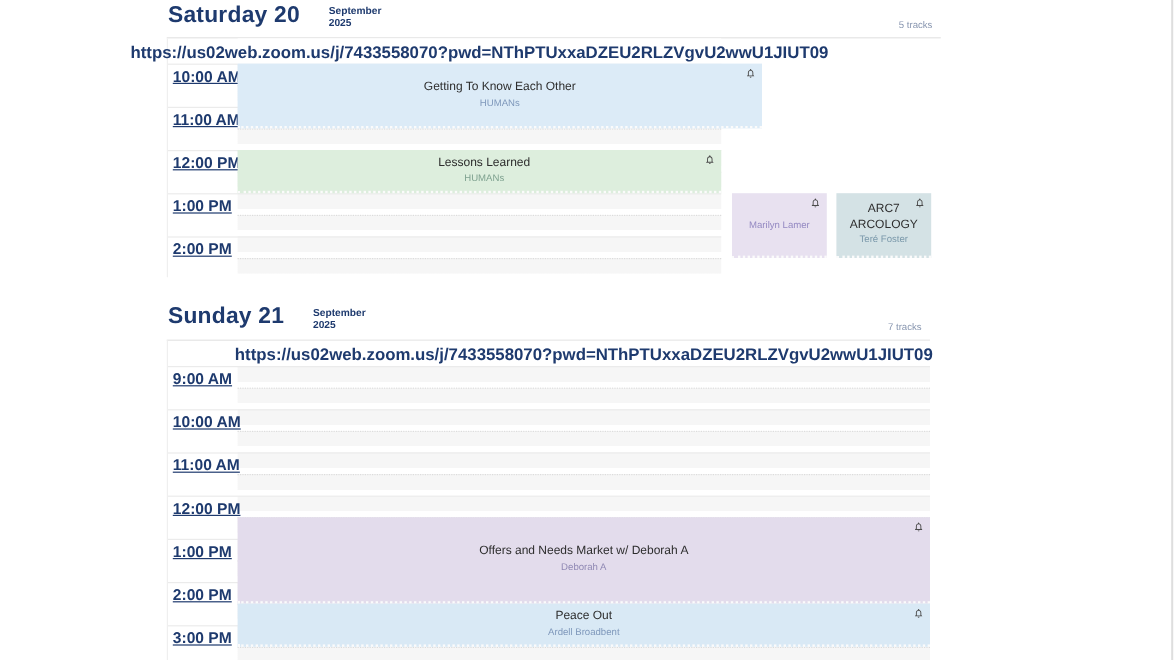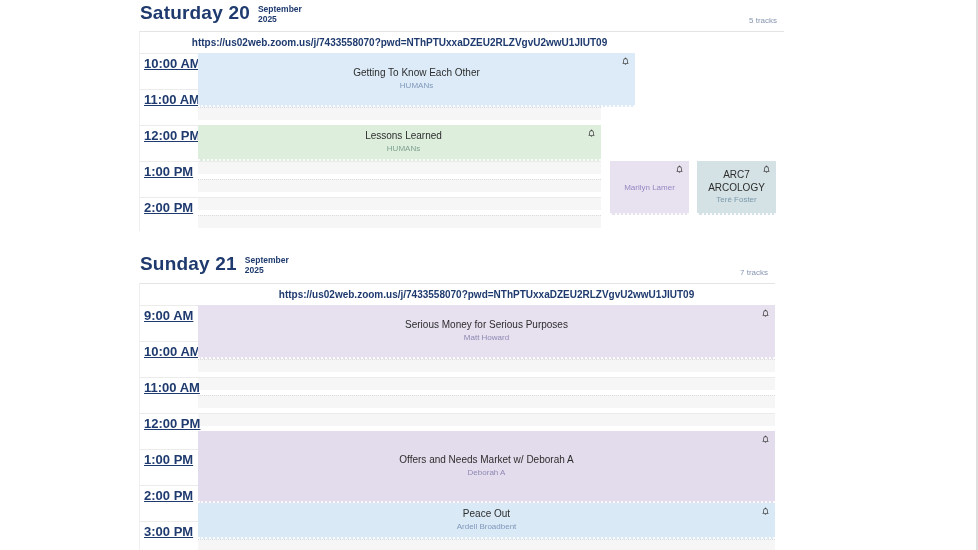--- a/index.html
+++ b/index.html
@@ -1,29 +1,29 @@
 <!DOCTYPE html>
 <html><head>
 <meta charset="utf-8">
 <style>
   html,body{margin:0;padding:0;background:#fff;}
   .page{position:relative;width:978px;height:550px;overflow:hidden;background:#fff;
         font-family:"Liberation Sans",sans-serif;}
-  .day-header{position:absolute;left:140px;display:flex;align-items:flex-start;gap:8px;}
+  .day-header{position:absolute;left:140px;display:flex;align-items:flex-start;gap:24px;}
   .day-title{margin:0;font-size:19px;font-weight:700;color:#1e3a6e;letter-spacing:.2px;line-height:22px;}
   .day-date{font-size:8.5px;font-weight:700;color:#1e3a6e;line-height:10px;padding-top:2px;}
   .tracks-label{position:absolute;font-size:8px;color:#8795af;text-align:right;}
   .day-grid{position:absolute;border-top:1px solid #e4e4e4;border-left:1px solid #efefef;background:#fff;}
   .stripe{position:absolute;z-index:0;
           background:repeating-linear-gradient(to bottom,#f6f6f6 0px,#f6f6f6 13px,#ffffff 13px,#ffffff 18px);}
   .hline{position:absolute;z-index:1;height:0;border-top:1px solid #ebebeb;}
   .hline.dotted{border-top:1px dotted #dcdcdc;}
   .time-label{position:absolute;z-index:2;font-size:13px;font-weight:700;color:#1e3a6e;white-space:nowrap;text-decoration:underline;}
   .url-bar{position:absolute;z-index:3;top:0;height:21px;display:flex;align-items:center;justify-content:center;
-           background:#fff;font-size:10px;font-weight:700;color:#1e3a6e;white-space:nowrap;cursor:pointer;}
+           background:#fff;font-size:14px;font-weight:700;color:#1e3a6e;white-space:nowrap;cursor:pointer;}
   .event{position:absolute;z-index:4;box-sizing:border-box;display:flex;flex-direction:column;
          justify-content:center;align-items:center;text-align:center;padding:2px 8px;
          border-bottom:2px dotted #fbfbfb;cursor:pointer;}
   .ev-title{font-size:10px;color:#2d2d2d;line-height:12.5px;}
   .ev-speaker{font-size:8px;line-height:11px;}
   .bell{position:absolute;top:3px;right:5px;line-height:0;}
   .right-edge{position:absolute;top:0;right:0;width:2px;height:550px;background:#dedede;}
 </style>
 </head>
 <body>
@@ -113,27 +113,20 @@
         <div class="time-label" style="left: 4px; top: 132px;">12:00 PM</div>
         <div class="hline" style="left: 0px; top: 165px; width: 635px; height: 0px;"></div>
         <div class="hline dotted" style="left: 58px; top: 183px; width: 577px; height: 0px;"></div>
         <div class="time-label" style="left: 4px; top: 168px;">1:00 PM</div>
         <div class="hline" style="left: 0px; top: 201px; width: 635px; height: 0px;"></div>
         <div class="hline dotted" style="left: 58px; top: 219px; width: 577px; height: 0px;"></div>
         <div class="time-label" style="left: 4px; top: 204px;">2:00 PM</div>
         <div class="hline" style="left: 0px; top: 237px; width: 635px; height: 0px;"></div>
         <div class="hline dotted" style="left: 58px; top: 255px; width: 577px; height: 0px;"></div>
         <div class="time-label" style="left: 4px; top: 240px;">3:00 PM</div>
-        <div class="event" style="left: 58px; top: 21px; width: 577px; height: 54px; background: rgb(230, 224, 239);">
-          <span class="bell"><svg viewBox="0 0 24 24" width="9" height="10">
-              <path d="M12 22c1.1 0 2-.9 2-2h-4c0 1.1.9 2 2 2zm6-6v-5c0-3.07-1.64-5.64-4.5-6.32V4c0-.83-.67-1.5-1.5-1.5s-1.5.67-1.5 1.5v.68C7.63 5.36 6 7.92 6 11v5l-2 2v1h16v-1l-2-2zm-2 1H8v-6c0-2.48 1.51-4.5 4-4.5s4 2.02 4 4.5v6z" fill="#4a4a4a"></path>
-            </svg></span>
-          <div class="ev-title">Serious Money for Serious Purposes</div>
-          <div class="ev-speaker" style="color: rgb(144, 137, 180);">Matt Howard</div>
-        </div>
         <div class="event" style="left: 58px; top: 147px; width: 577px; height: 72px; background: rgb(227, 220, 236);">
           <span class="bell"><svg viewBox="0 0 24 24" width="9" height="10">
               <path d="M12 22c1.1 0 2-.9 2-2h-4c0 1.1.9 2 2 2zm6-6v-5c0-3.07-1.64-5.64-4.5-6.32V4c0-.83-.67-1.5-1.5-1.5s-1.5.67-1.5 1.5v.68C7.63 5.36 6 7.92 6 11v5l-2 2v1h16v-1l-2-2zm-2 1H8v-6c0-2.48 1.51-4.5 4-4.5s4 2.02 4 4.5v6z" fill="#4a4a4a"></path>
             </svg></span>
           <div class="ev-title">Offers and Needs Market w/ Deborah A</div>
           <div class="ev-speaker" style="color: rgb(144, 137, 180);">Deborah A</div>
         </div>
         <div class="event" style="left: 58px; top: 219px; width: 577px; height: 36px; background: rgb(217, 233, 245);">
           <span class="bell"><svg viewBox="0 0 24 24" width="9" height="10">
               <path d="M12 22c1.1 0 2-.9 2-2h-4c0 1.1.9 2 2 2zm6-6v-5c0-3.07-1.64-5.64-4.5-6.32V4c0-.83-.67-1.5-1.5-1.5s-1.5.67-1.5 1.5v.68C7.63 5.36 6 7.92 6 11v5l-2 2v1h16v-1l-2-2zm-2 1H8v-6c0-2.48 1.51-4.5 4-4.5s4 2.02 4 4.5v6z" fill="#4a4a4a"></path>

